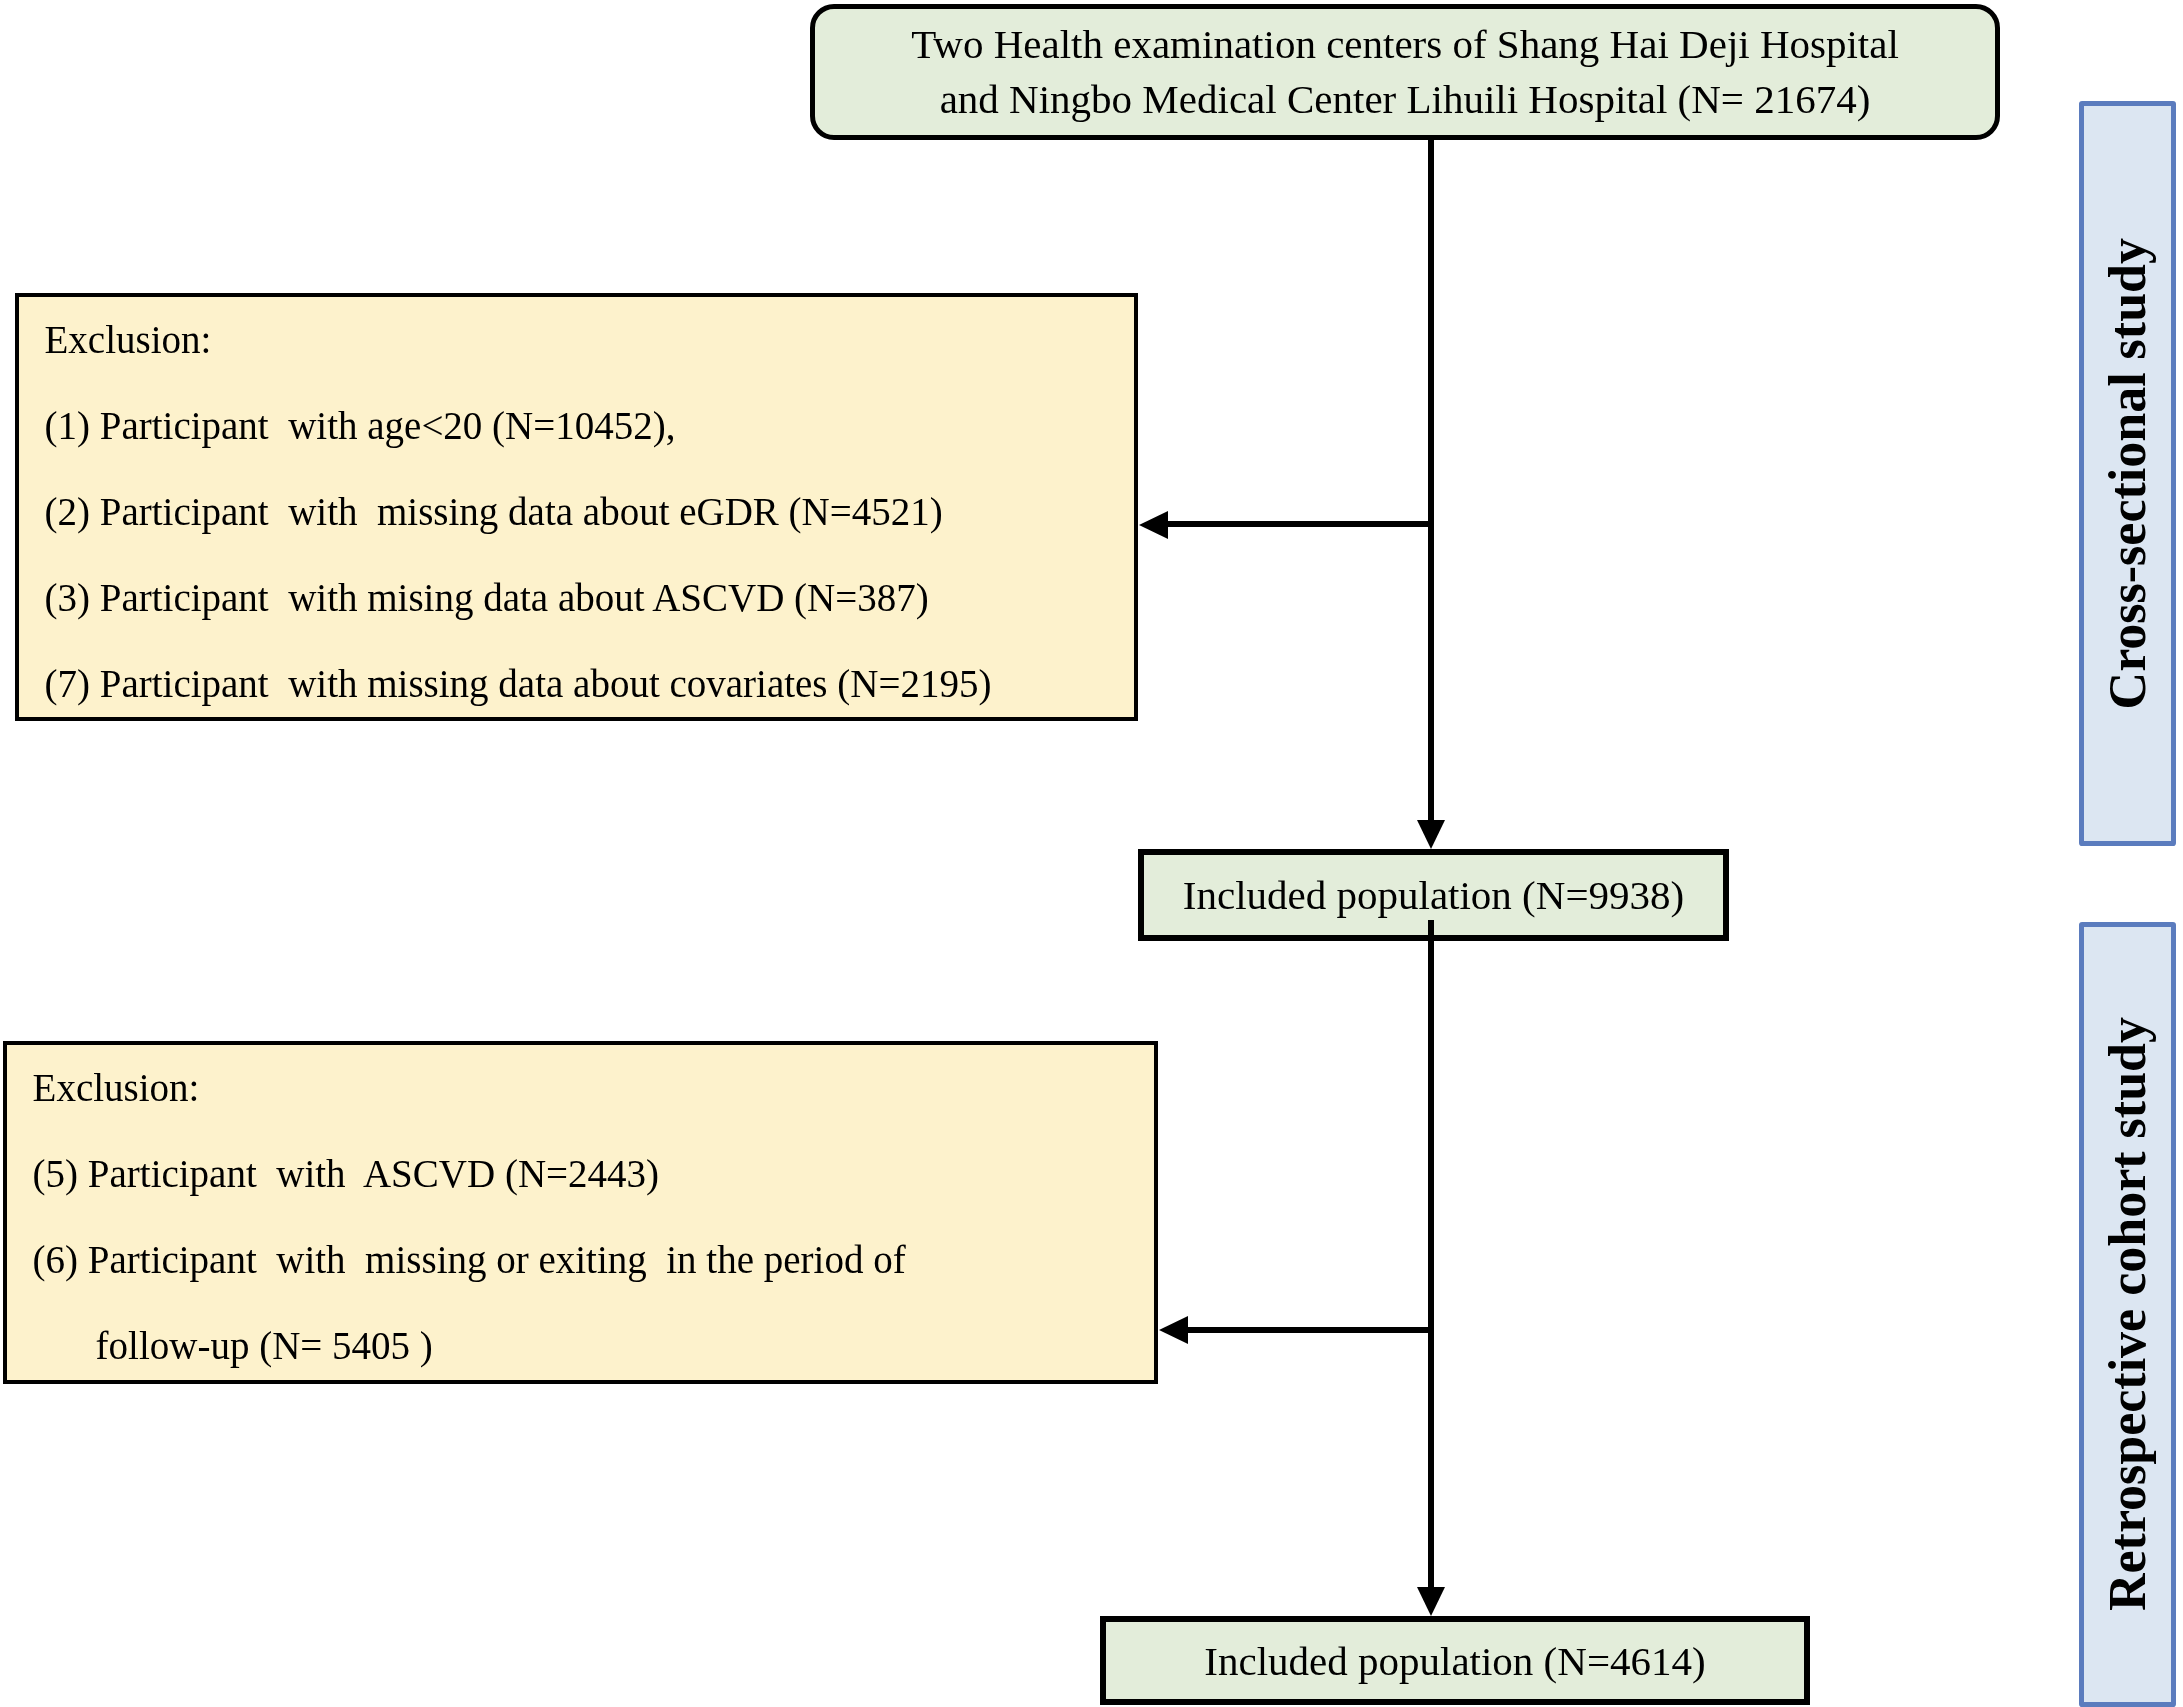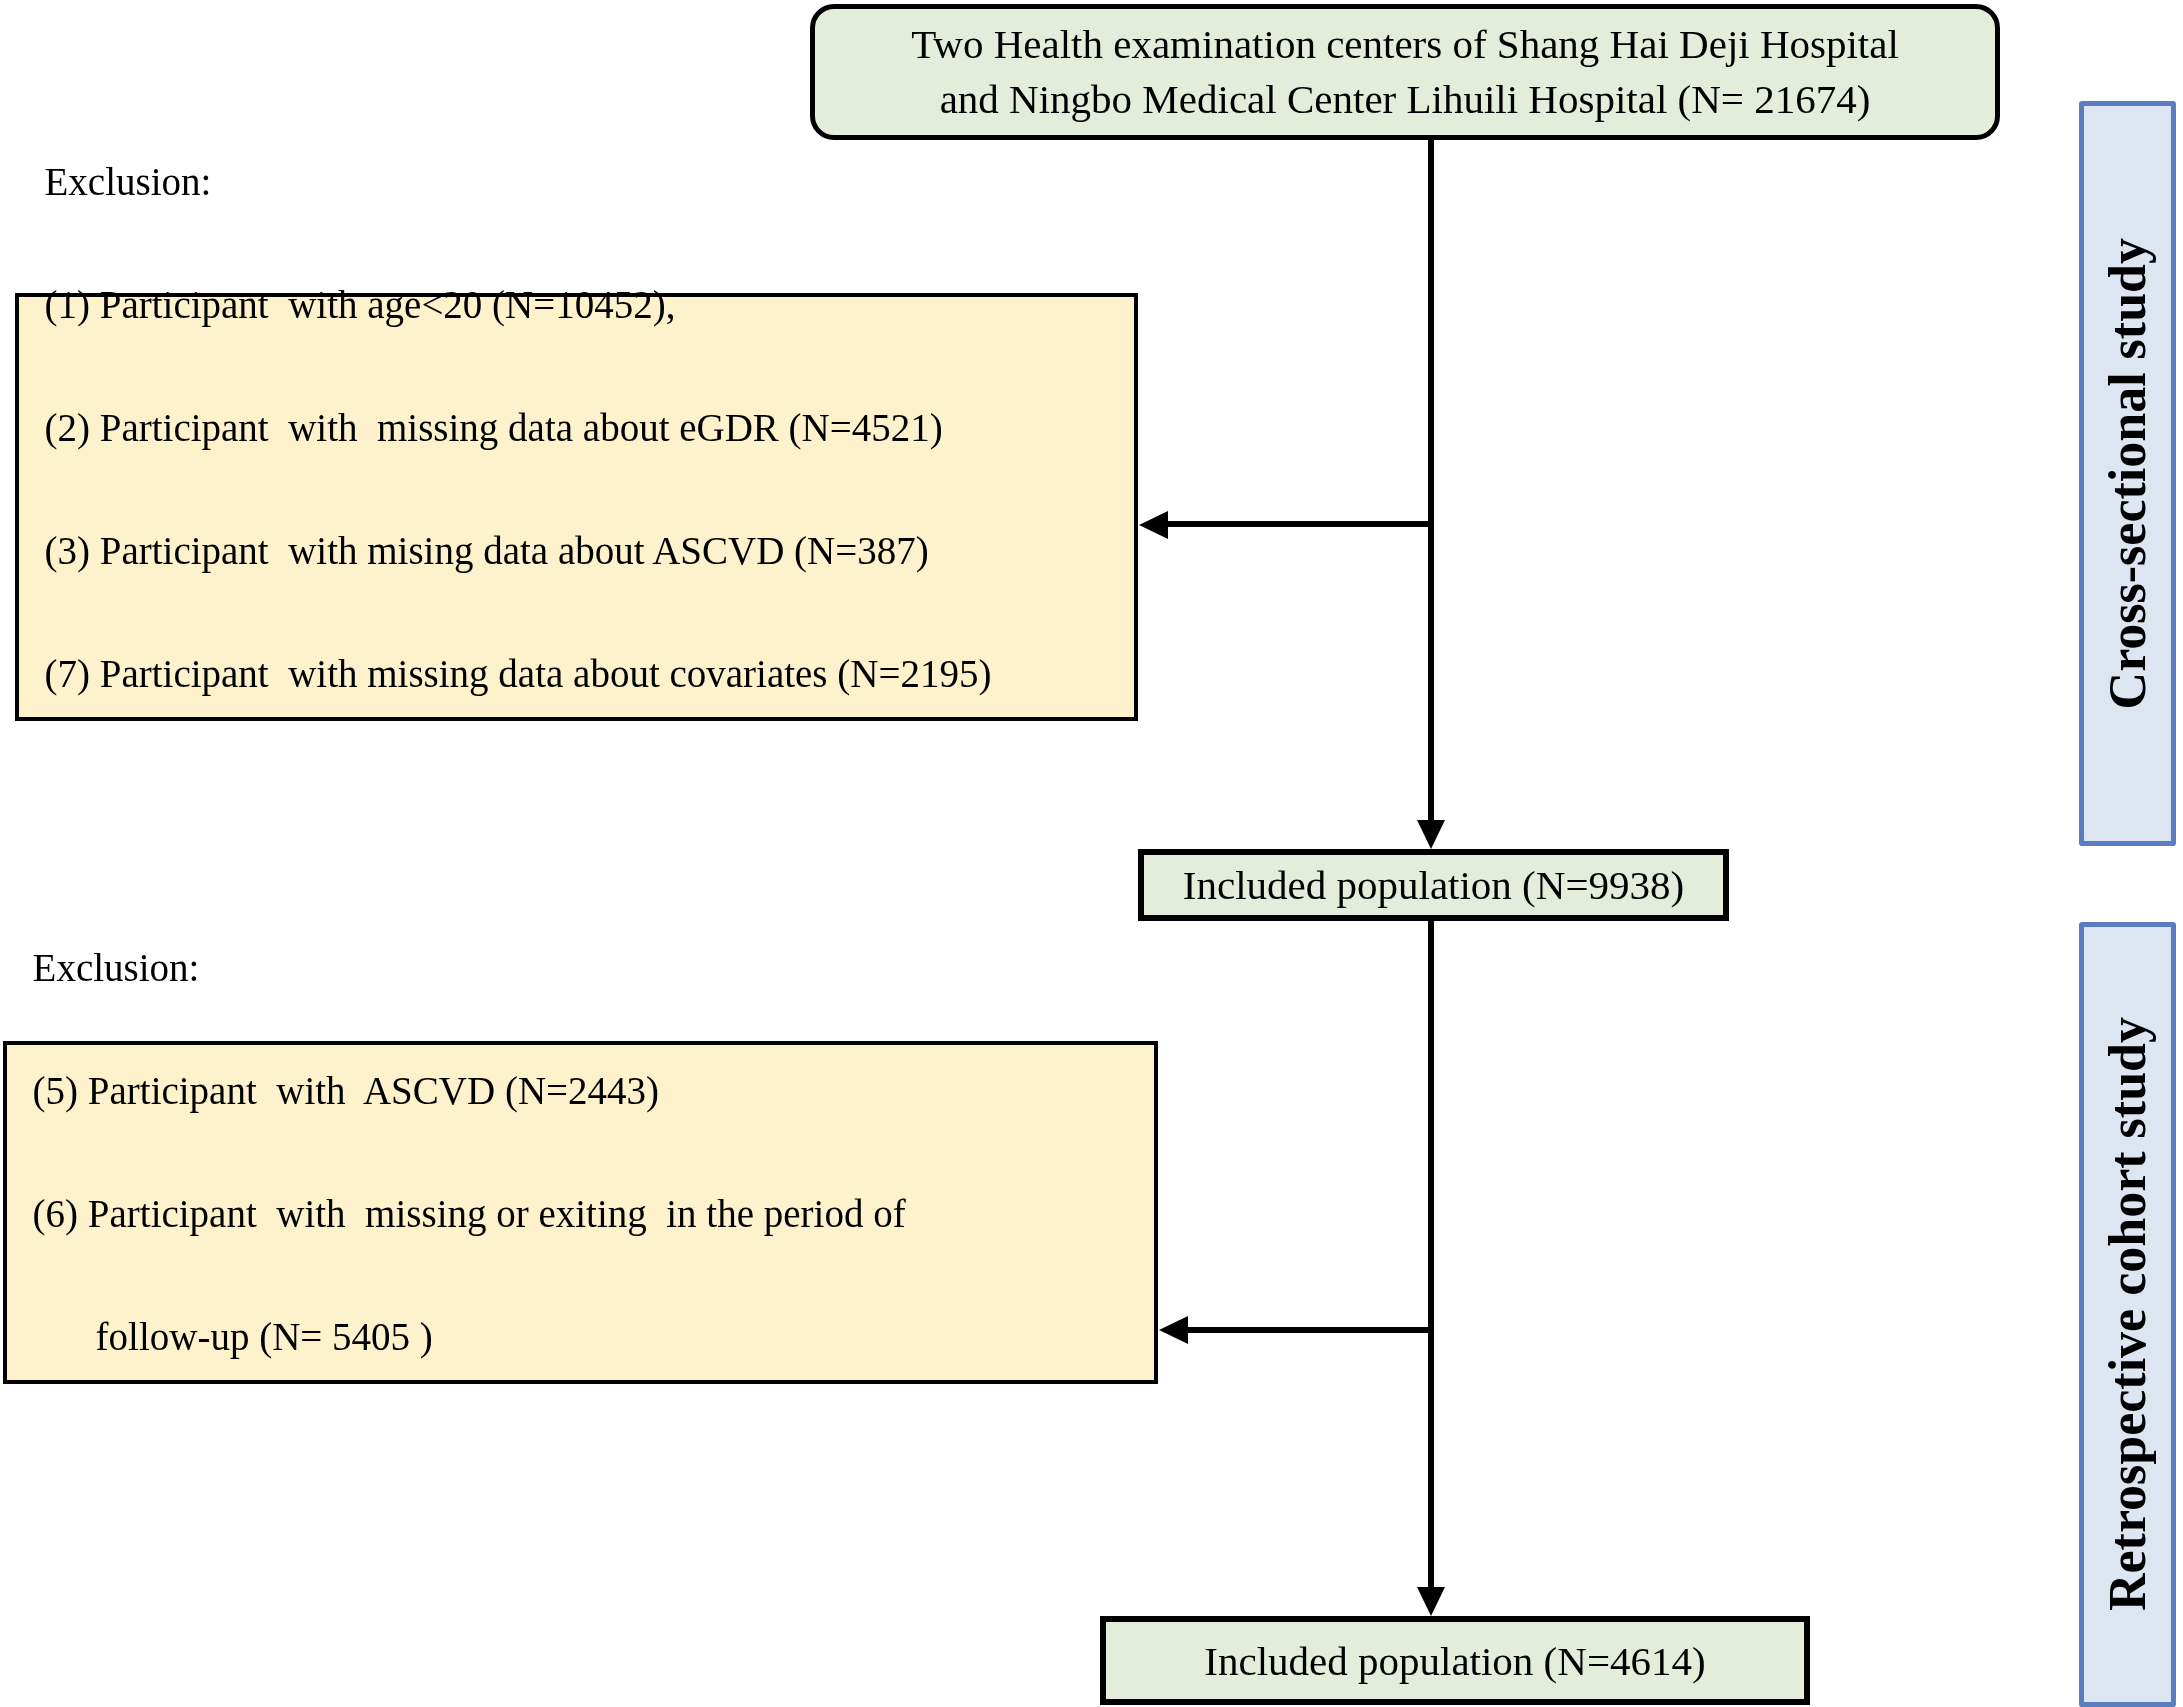--- a/index.html
+++ b/index.html
@@ -21,31 +21,30 @@
   .box{position:absolute;box-sizing:border-box;}
   .greenbox{
     background:var(--population-box-fill);
     border:5.7px solid #000;
     display:flex;align-items:center;justify-content:center;
     text-align:center;
   }
   .yellowbox{
     background:var(--exclusion-box-fill);
     border:4.7px solid #000;
-    display:flex;flex-direction:column;justify-content:flex-end;
+    display:flex;flex-direction:column;justify-content:space-between;
     text-align:left;
-    gap:37px;
   }
   #source-box{left:810px;top:3.6px;width:1190px;height:136px;border-width:5.2px;flex-direction:column;border-radius:24px;}
   .source-line{font-size:41px;line-height:55px;white-space:pre-wrap;}
   #exclusion-box-1{left:14.5px;top:293px;width:1123px;height:428px;padding:0 9.3px 0 26px;}
   #exclusion-box-2{left:2.6px;top:1041px;width:1155px;height:343px;padding:0 9.3px 0 26px;}
   .ex-line{font-size:39px;line-height:86px;white-space:pre-wrap;}
   .ex-cont{padding-left:63px;}
-  #included-box-1{left:1138px;top:849px;width:591px;height:72px;border-width:6.2px;}
+  #included-box-1{left:1138px;top:849px;width:591px;height:92px;border-width:6.2px;}
   #included-box-2{left:1062px;top:1616px;width:710px;height:89px;border-width:6.2px;margin-left:38px;}
   .included-text{font-size:41px;white-space:pre-wrap;}
   .vline{position:absolute;width:6.2px;background:var(--connector);}
   .hline{position:absolute;height:6.2px;background:var(--connector);}
   #vline-1{left:1428px;top:139px;height:683px;}
   #vline-2{left:1428px;top:920px;height:670px;}
   #hline-1{left:1162px;top:521px;width:272px;}
   #hline-2{left:1184px;top:1327px;width:250px;}
   .arrow-down{
     position:absolute;width:0;height:0;

